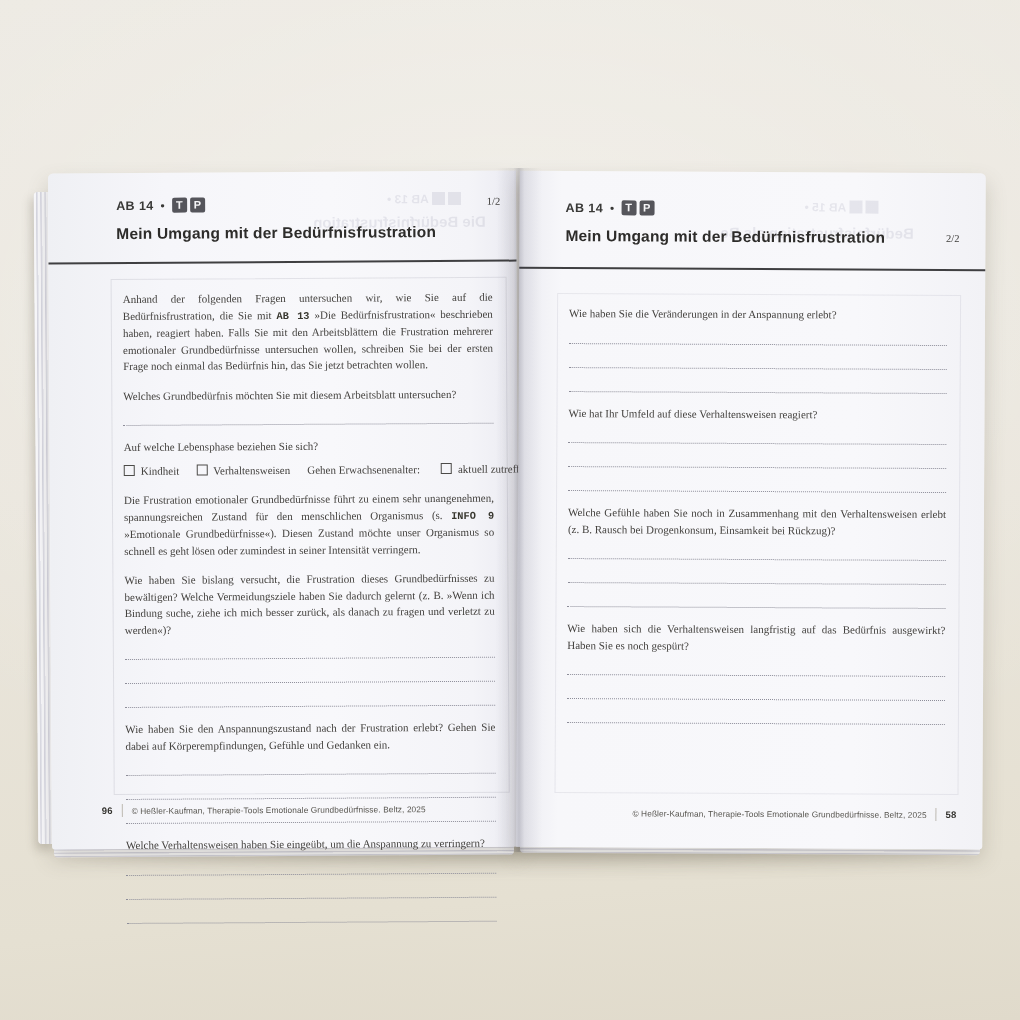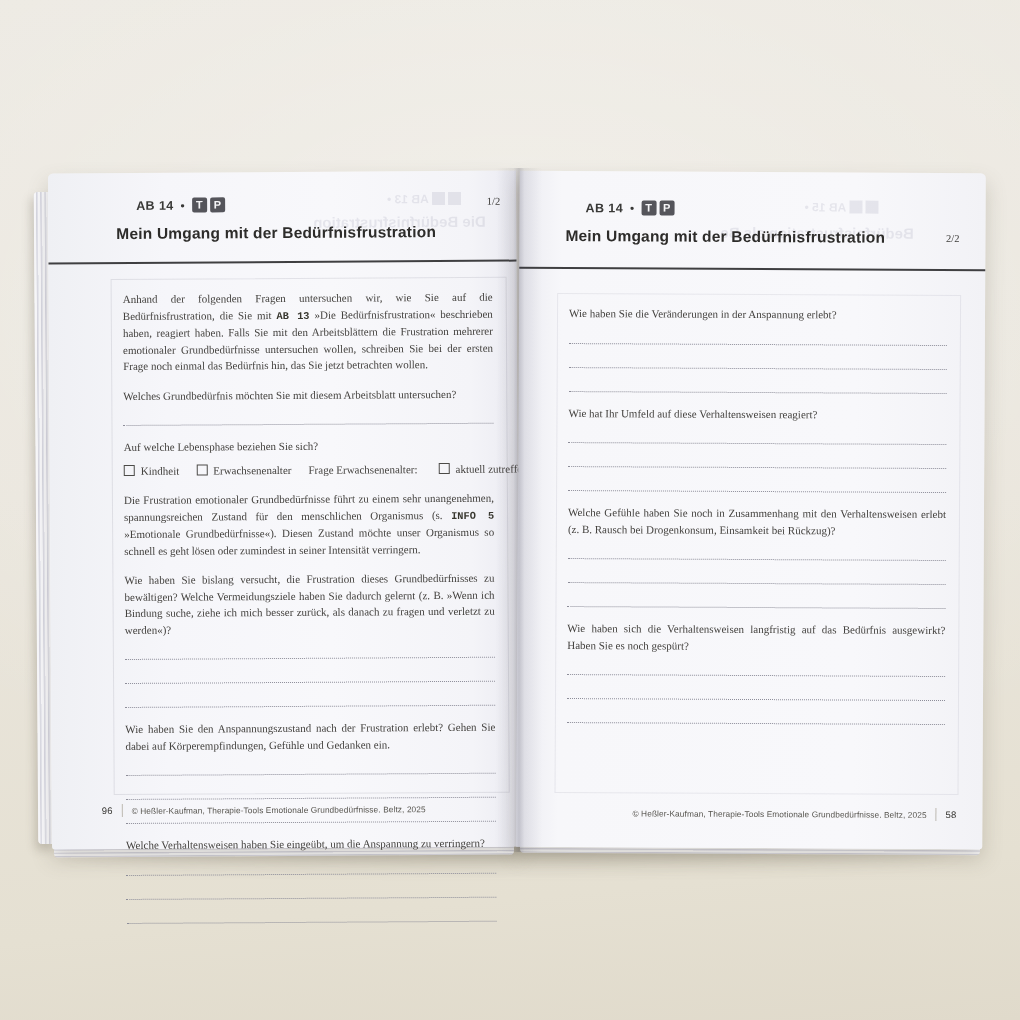--- a/index.html
+++ b/index.html
@@ -28,21 +28,21 @@
   .page-right{left:518px;width:466px;transform:rotate(0.3deg);border-radius:0 5px 3px 0;
     background:linear-gradient(90deg,#ebebf1 0%,#f7f7fa 9%,#f8f8fb 72%,#f2f2f6 100%);
     box-shadow:0 10px 20px rgba(100,92,74,0.25);}
   .gutter{position:absolute;left:496px;top:168px;width:46px;height:684px;z-index:6;pointer-events:none;
     background:linear-gradient(90deg,rgba(48,48,68,0) 0%,rgba(48,48,68,0.08) 38%,rgba(48,48,68,0.22) 50%,rgba(48,48,68,0.08) 62%,rgba(48,48,68,0) 100%);}
   .inner{position:relative;width:100%;height:100%;}
 
   .hdr{position:absolute;top:24px;left:68px;right:16px;}
   .page-right .hdr{left:46px;right:26px;top:28px;}
   .code-row{display:flex;align-items:center;position:relative;height:17px;}
-  .ws-code{font-weight:700;font-size:12.5px;letter-spacing:0.4px;color:#393937;margin-left:20px;}
+  .ws-code{font-weight:700;font-size:12.5px;letter-spacing:0.4px;color:#393937;}
   .bullet{font-size:12px;color:#393937;margin:0 7px;}
   .badge{width:15px;height:15px;background:#55555b;color:#f5f5f7;font-weight:700;font-size:11px;
     line-height:15px;text-align:center;display:inline-block;border-radius:2px;}
   .badge + .badge{margin-left:3px;}
   .sheet{position:absolute;right:0;top:1px;font-size:10.5px;color:#3c3b39;
     font-family:"Liberation Serif",serif;}
   .page-right .sheet{top:32px;}
   .ws-title{margin:11px 0 0;font-weight:700;font-size:15.5px;letter-spacing:0.2px;color:#2d2c2a;}
   .rule{position:absolute;left:0;right:0;top:89px;height:1.6px;background:#3f3f41;}
   .page-right .rule{top:96px;}
@@ -60,21 +60,21 @@
   .ans-line:first-child{height:19px;}
   .cb-row{margin:7px 0 13px;display:flex;align-items:center;white-space:nowrap;}
   .cb{display:inline-flex;align-items:center;}
   .cb-box{width:9px;height:9px;border:1.2px solid #4c4b48;display:inline-block;margin-right:6px;flex:none;}
   .gap-s{margin-left:17px;}
   .gap-m{margin-left:21px;}
 
   .pfoot{position:absolute;bottom:32px;left:50px;right:16px;display:flex;align-items:center;
     font-size:8.3px;color:#56544e;letter-spacing:0.1px;}
   .page-right .pfoot{justify-content:flex-end;left:40px;right:26px;bottom:28px;}
-  .pn{font-weight:400;font-size:9.5px;color:#34332f;}
+  .pn{font-weight:700;font-size:9.5px;color:#34332f;}
   .fdiv{width:1px;height:13px;background:#bdb9b1;margin:0 9px;flex:none;}
 
   .ghost{position:absolute;transform:scaleX(-1);font-weight:700;color:#565678;opacity:0.11;
     pointer-events:none;white-space:nowrap;}
   .gsq{display:inline-block;width:13px;height:13px;background:#565678;margin-left:3px;vertical-align:-2px;}
   .gl-1{top:21px;right:52px;font-size:12px;}
   .gl-2{top:42px;right:30px;font-size:15px;}
   .gr-1{top:28px;right:104px;font-size:12px;}
   .gr-2{top:52px;right:72px;font-size:15px;}
 </style>
@@ -113,30 +113,30 @@
           </div>
 
         <p class="question">Auf welche Lebensphase beziehen Sie sich?</p>
         <div class="cb-row">
           <span class="cb">
               <span class="cb-box"></span>
               <span>Kindheit</span>
             </span>
           <span class="cb gap-s">
               <span class="cb-box"></span>
-              <span>Erwachsenenalter</span>
+              <span>Verhaltensweisen</span>
             </span>
-          <span class="gap-s">Frage Erwachsenenalter:</span>
+          <span class="gap-s">Gehen Erwachsenenalter:</span>
           <span class="cb gap-m">
               <span class="cb-box"></span>
               <span>aktuell zutreffend?</span>
             </span>
         </div>
 
-        <p class="para"><span>Die Frustration emotionaler Grundbedürfnisse führt zu einem sehr unangenehmen, spannungsreichen Zustand für den menschlichen Organismus (s. </span><span class="bref">INFO 5</span><span> »Emotionale Grundbedürfnisse«). Diesen Zustand möchte unser Organismus so schnell es geht lösen oder zumindest in seiner Intensität verringern.</span></p>
+        <p class="para"><span>Die Frustration emotionaler Grundbedürfnisse führt zu einem sehr unangenehmen, spannungsreichen Zustand für den menschlichen Organismus (s. </span><span class="bref">INFO 9</span><span> »Emotionale Grundbedürfnisse«). Diesen Zustand möchte unser Organismus so schnell es geht lösen oder zumindest in seiner Intensität verringern.</span></p>
 
         <p class="question jst">Wie haben Sie bislang versucht, die Frustration dieses Grundbedürfnisses zu bewältigen? Welche Vermeidungsziele haben Sie dadurch gelernt (z. B. »Wenn ich Bindung suche, ziehe ich mich besser zurück, als danach zu fragen und verletzt zu werden«)?</p>
         <div class="ans">
             <div class="ans-line"></div>
             <div class="ans-line"></div>
             <div class="ans-line"></div>
           </div>
 
         <p class="question jst">Wie haben Sie den Anspannungszustand nach der Frustration erlebt? Gehen Sie dabei auf Körperempfindungen, Gefühle und Gedanken ein.</p>
         <div class="ans">

